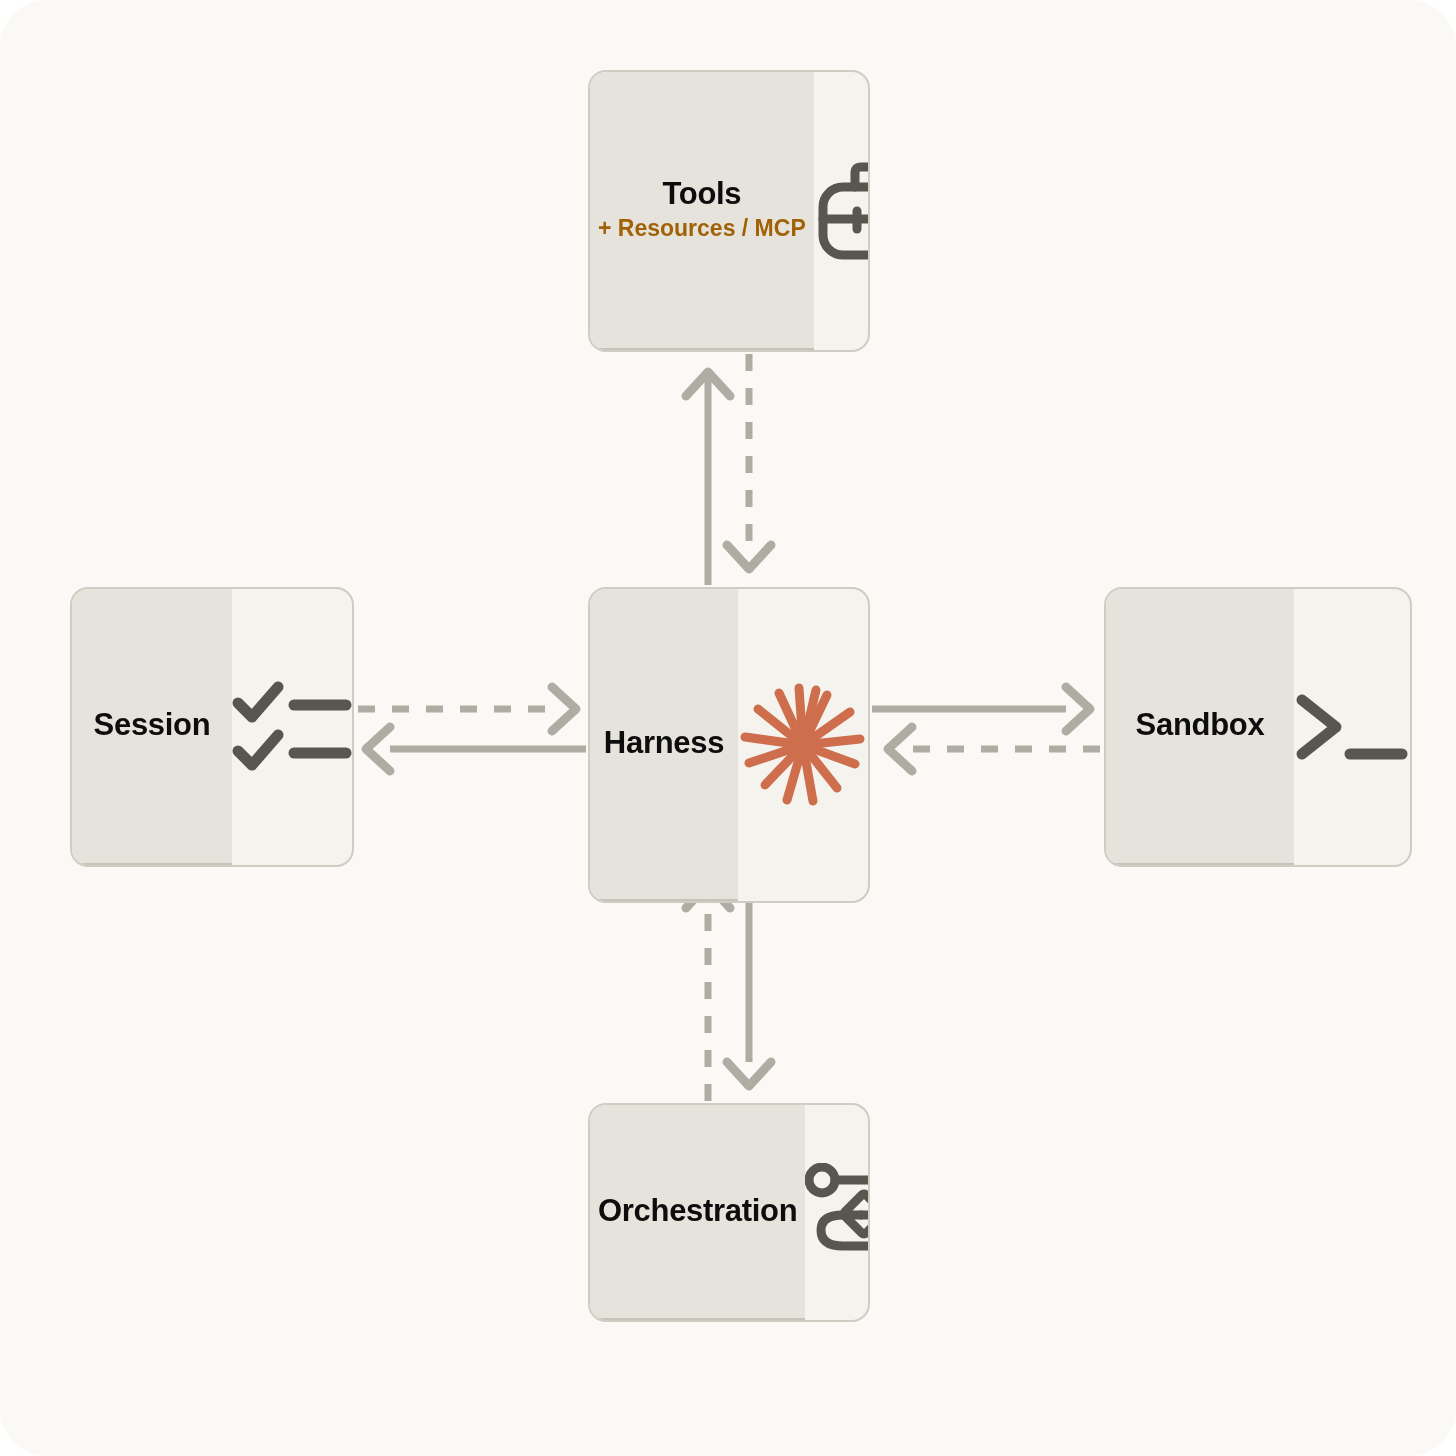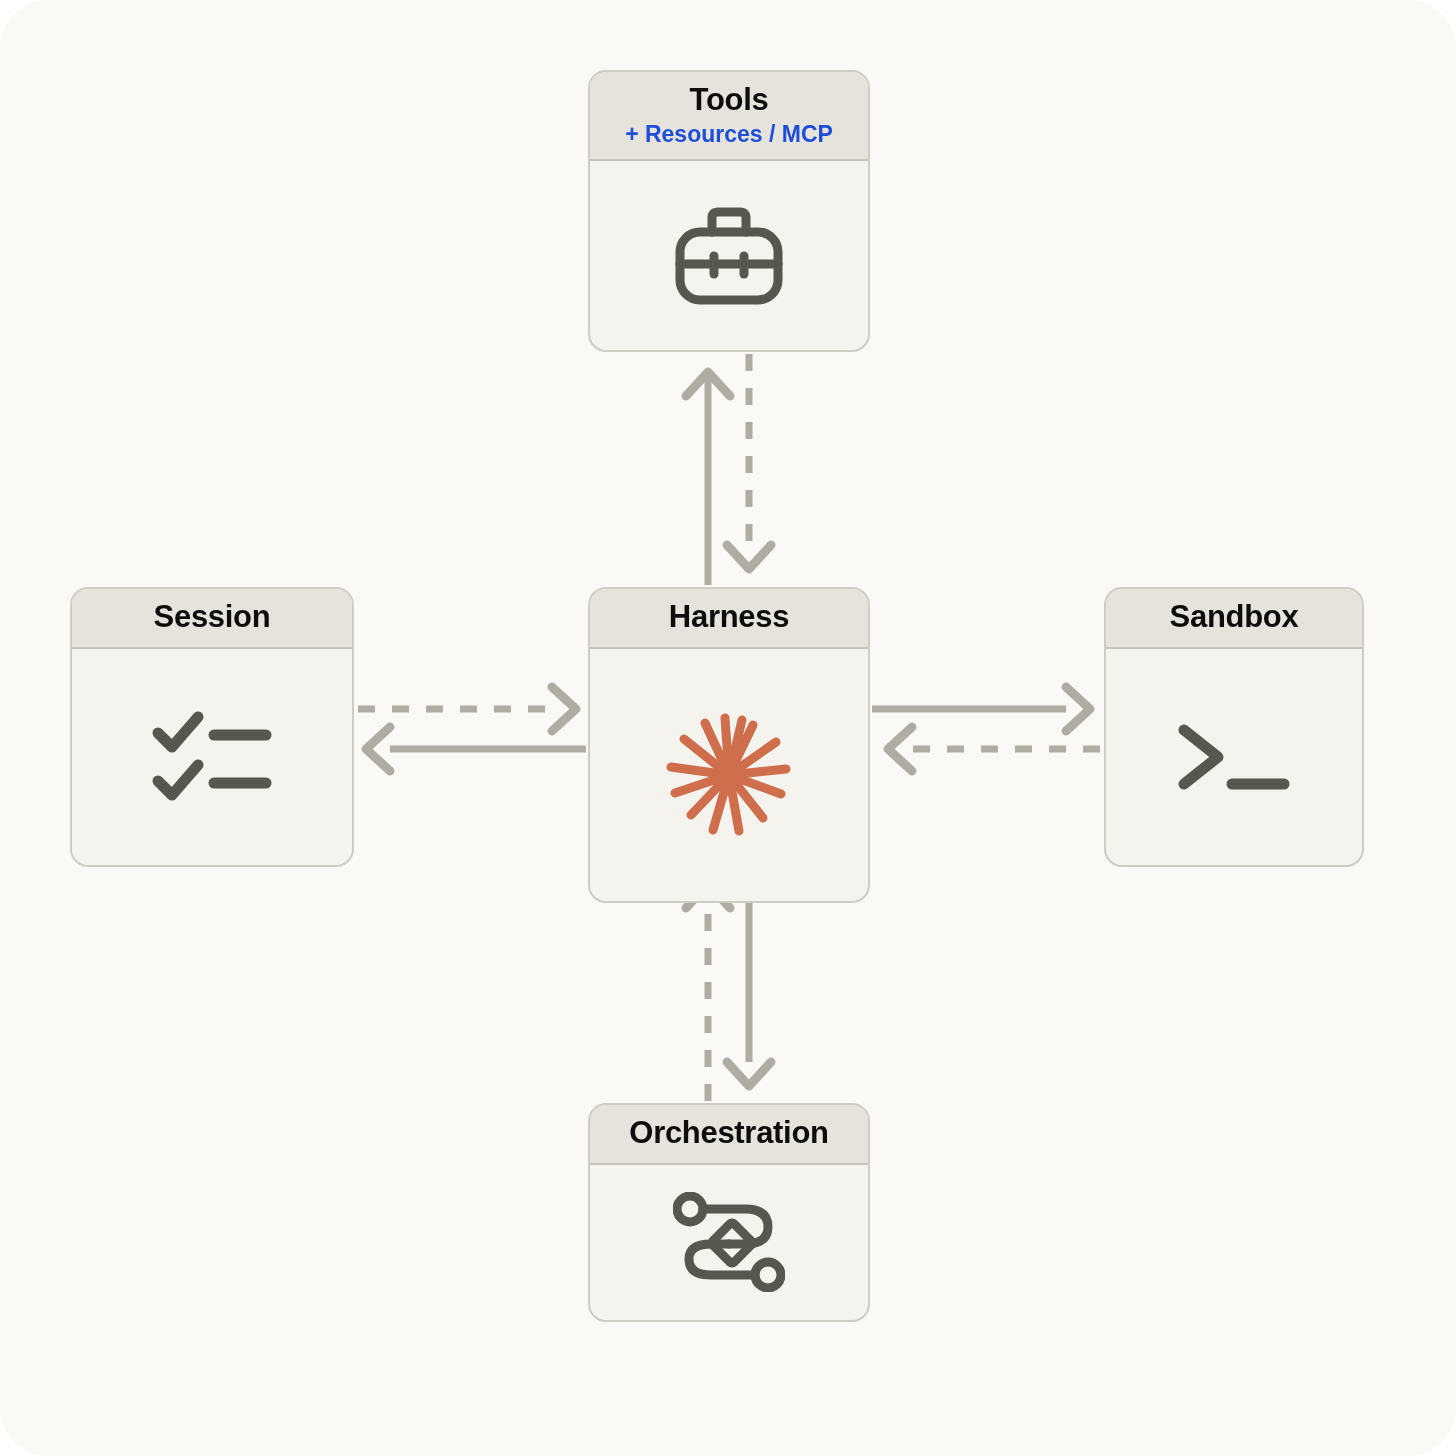--- a/index.html
+++ b/index.html
@@ -21,21 +21,21 @@
     inset: 0;
   }
   .node {
     position: absolute;
     background: #F4F3EE;
     border: 2px solid #CFCCC4;
     border-radius: 18px;
     box-sizing: border-box;
     overflow: hidden;
     display: flex;
-    flex-direction: column;
+    flex-direction: row;
   }
   .node-header {
     background: #E6E3DC;
     border-bottom: 2px solid #C6C3BB;
     box-sizing: border-box;
     width: 100%;
     display: flex;
     flex-direction: column;
     align-items: center;
     justify-content: center;
@@ -46,37 +46,37 @@
     font-weight: bold;
     color: #0d0d0d;
     letter-spacing: -0.3px;
     line-height: 1.15;
     text-align: center;
     white-space: nowrap;
   }
   .node-subtitle {
     font-size: 23px;
     font-weight: bold;
-    color: #1d4ed8;
+    color: #a16207;
     line-height: 1.15;
     text-align: center;
     white-space: nowrap;
     margin-top: 3px;
   }
   .node-body {
     flex: 1;
     display: flex;
     align-items: center;
     justify-content: center;
   }
   
   #node-tools        { left: 588px; top: 70px;   width: 282px; height: 282px; }
   #node-session      { left: 70px;  top: 587px;  width: 284px; height: 280px; justify-content: center; }
   #node-harness      { left: 588px; top: 587px;  width: 282px; height: 316px; }
-  #node-sandbox      { left: 1104px;top: 587px;  width: 260px; height: 280px; }
+  #node-sandbox      { left: 1104px;top: 587px;  width: 308px; height: 280px; }
   #node-orchestration{ left: 588px; top: 1103px; width: 282px; height: 219px; }
 
   .icon-svg { display: block; }
 </style>
 </head>
 <body>
 
 <div id="canvas">
 
   <svg id="diagram" viewBox="0 0 1456 1456" width="1456" height="1456">

